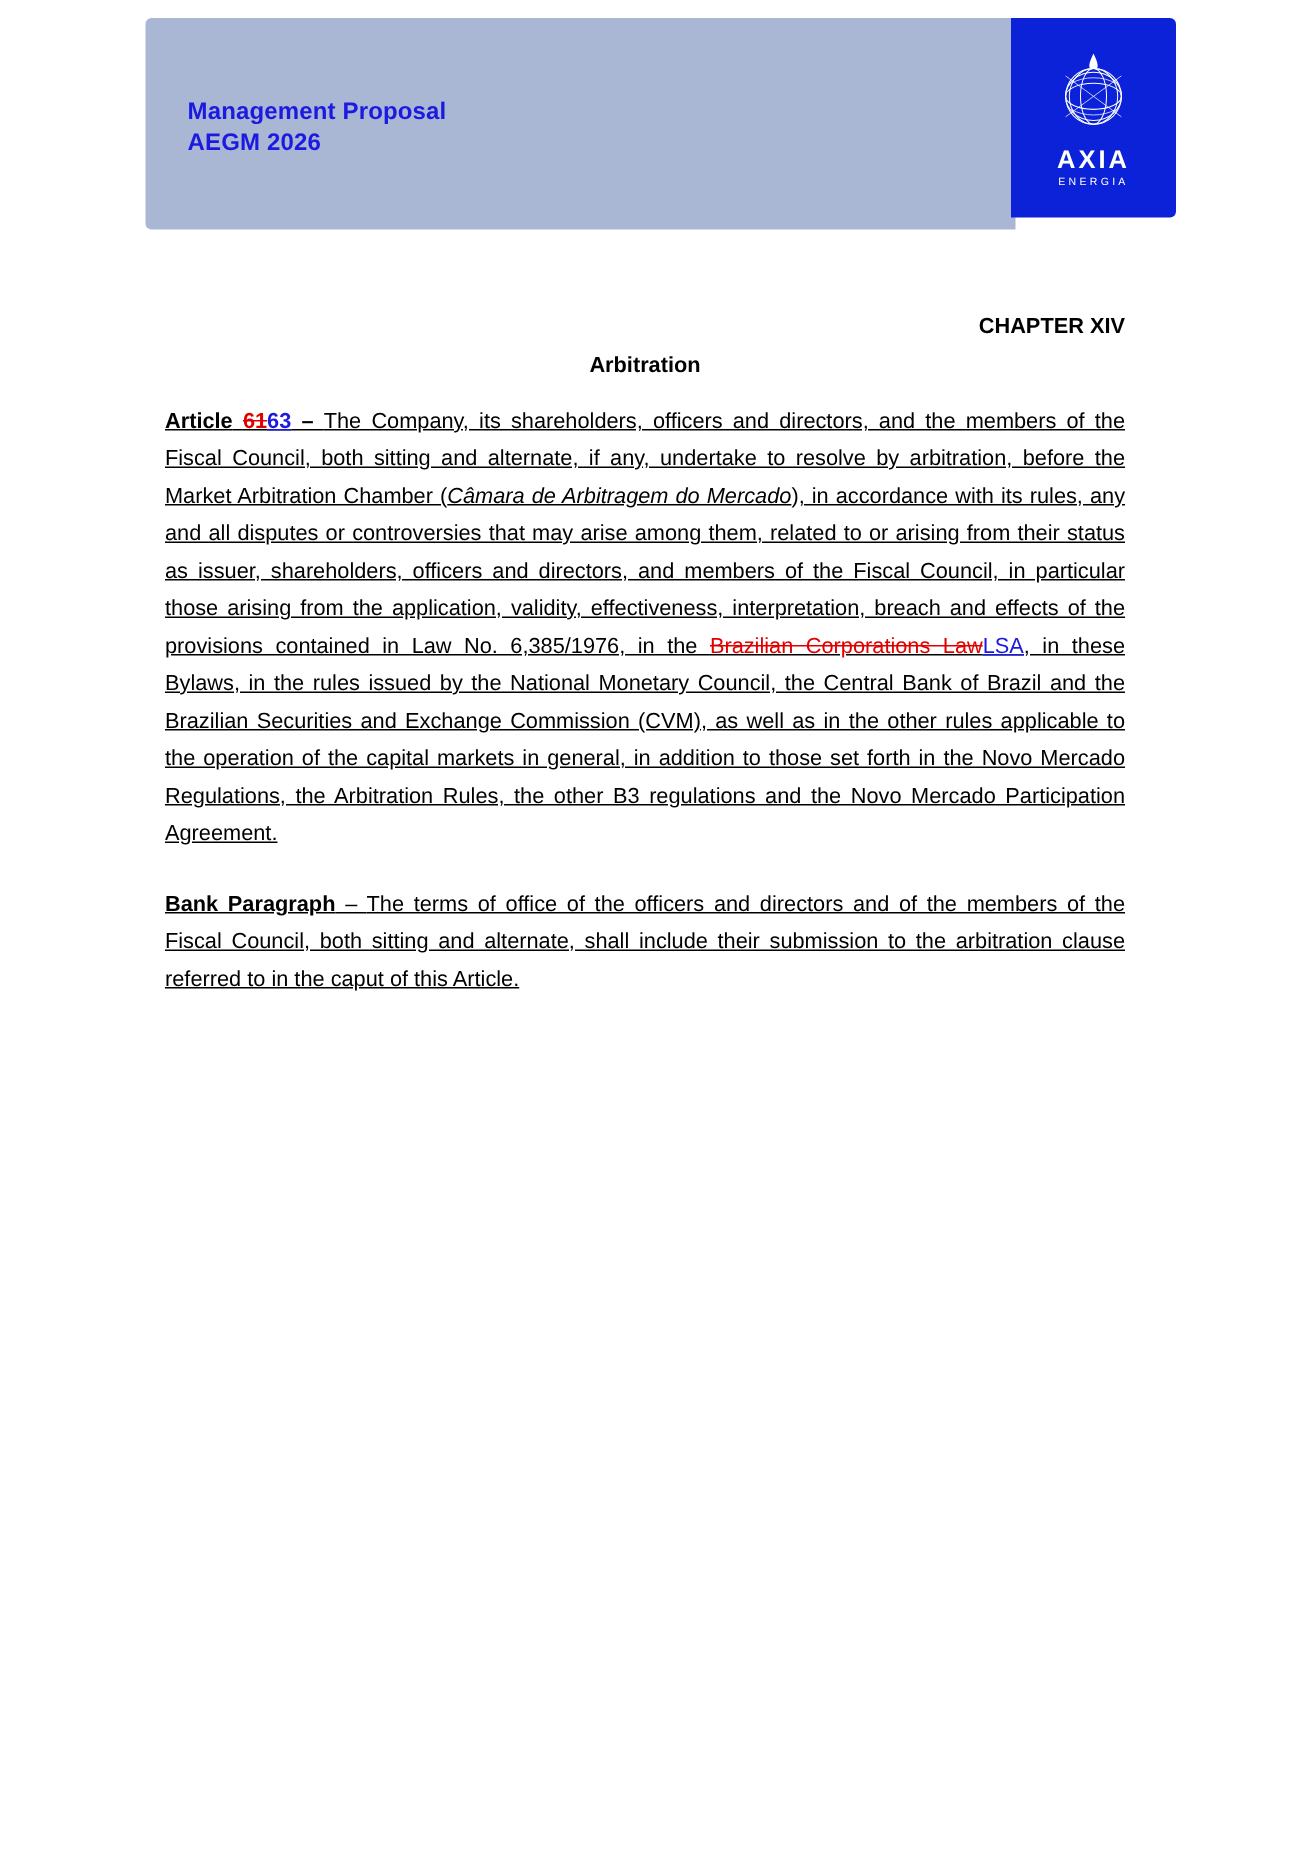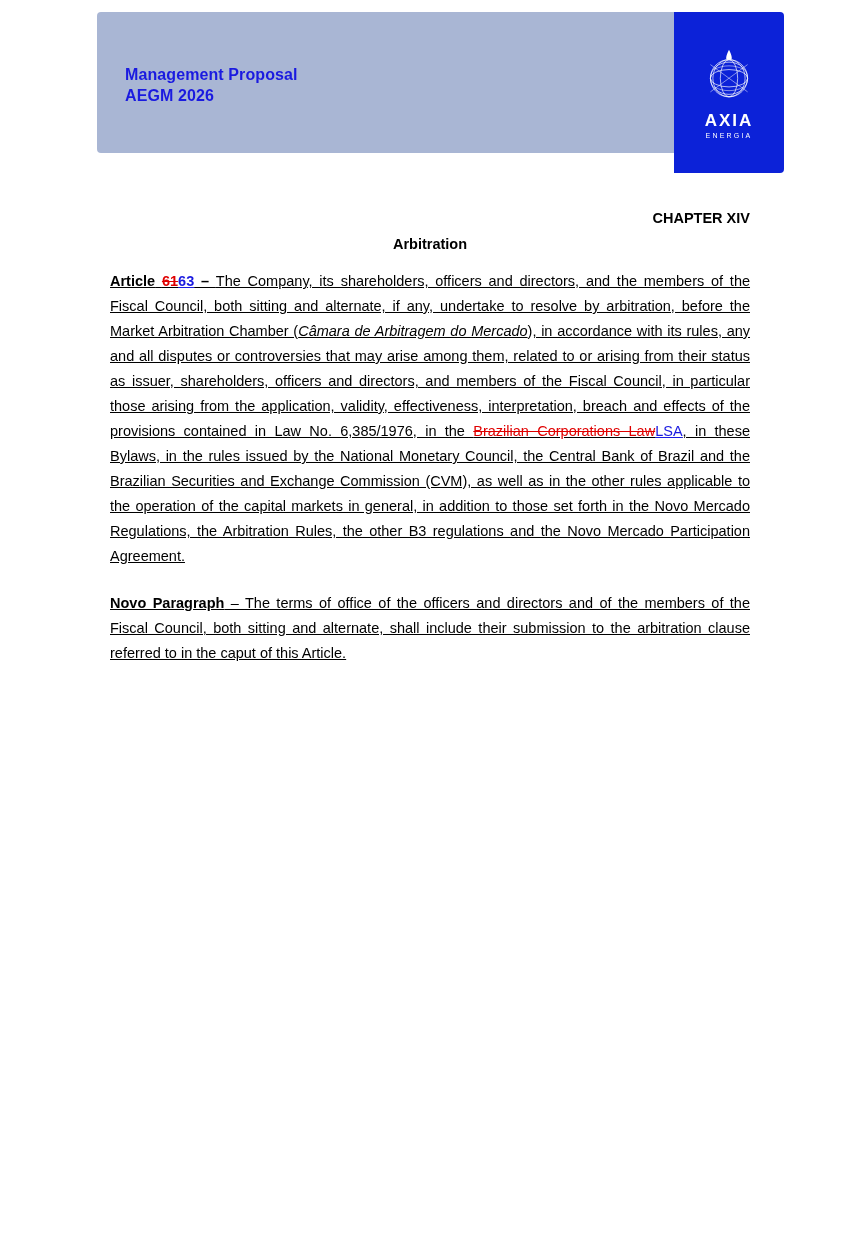--- a/index.html
+++ b/index.html
@@ -42,21 +42,21 @@
     font-weight: bold;
     line-height: 21px;
     letter-spacing: 0.1px;
     white-space: pre-line;
   }
   .logo-box {
     position: absolute;
     top: 0;
     right: 0;
     width: 110px;
-    height: 161px;
+    height: 133px;
     background: #0c22d8;
     border-radius: 0 4px 4px 0;
     display: flex;
     flex-direction: column;
     align-items: center;
     justify-content: center;
   }
   .logo-mark {
     width: 62px;
     height: 62px;
@@ -146,16 +146,16 @@
 <div class="doc">
 
   <div class="chapter-heading">CHAPTER XIV</div>
   <div class="chapter-sub">Arbitration</div>
 
   <p class="para">
     <span class="b">Article</span><span> </span><span class="b del">61</span><span class="b ins">63</span><span class="b"> – </span><span>The Company, its shareholders, officers and directors, and the members of the Fiscal Council, both sitting and alternate, if any, undertake to resolve by arbitration, before the Market Arbitration Chamber (</span><span class="i">Câmara de Arbitragem do Mercado</span><span>), in accordance with its rules, any and all disputes or controversies that may arise among them, related to or arising from their status as issuer, shareholders, officers and directors, and members of the Fiscal Council, in particular those arising from the application, validity, effectiveness, interpretation, breach and effects of the provisions contained in Law No. 6,385/1976, in the </span><span class="del">Brazilian Corporations Law</span><span class="ins">LSA</span><span>, in these Bylaws, in the rules issued by the National Monetary Council, the Central Bank of Brazil and the Brazilian Securities and Exchange Commission (CVM), as well as in the other rules applicable to the operation of the capital markets in general, in addition to those set forth in the Novo Mercado Regulations, the Arbitration Rules, the other B3 regulations and the Novo Mercado Participation Agreement.</span>
   </p>
 
   <p class="para">
-    <span class="b">Novo Paragraph</span><span> – </span><span>The terms of office of the officers and directors and of the members of the Fiscal Council, both sitting and alternate, shall include their submission to the arbitration clause referred to in the caput of this Article.</span>
+    <span class="b">Bank Paragraph</span><span> – </span><span>The terms of office of the officers and directors and of the members of the Fiscal Council, both sitting and alternate, shall include their submission to the arbitration clause referred to in the caput of this Article.</span>
   </p>
 
 </div>
 
 </body></html>

